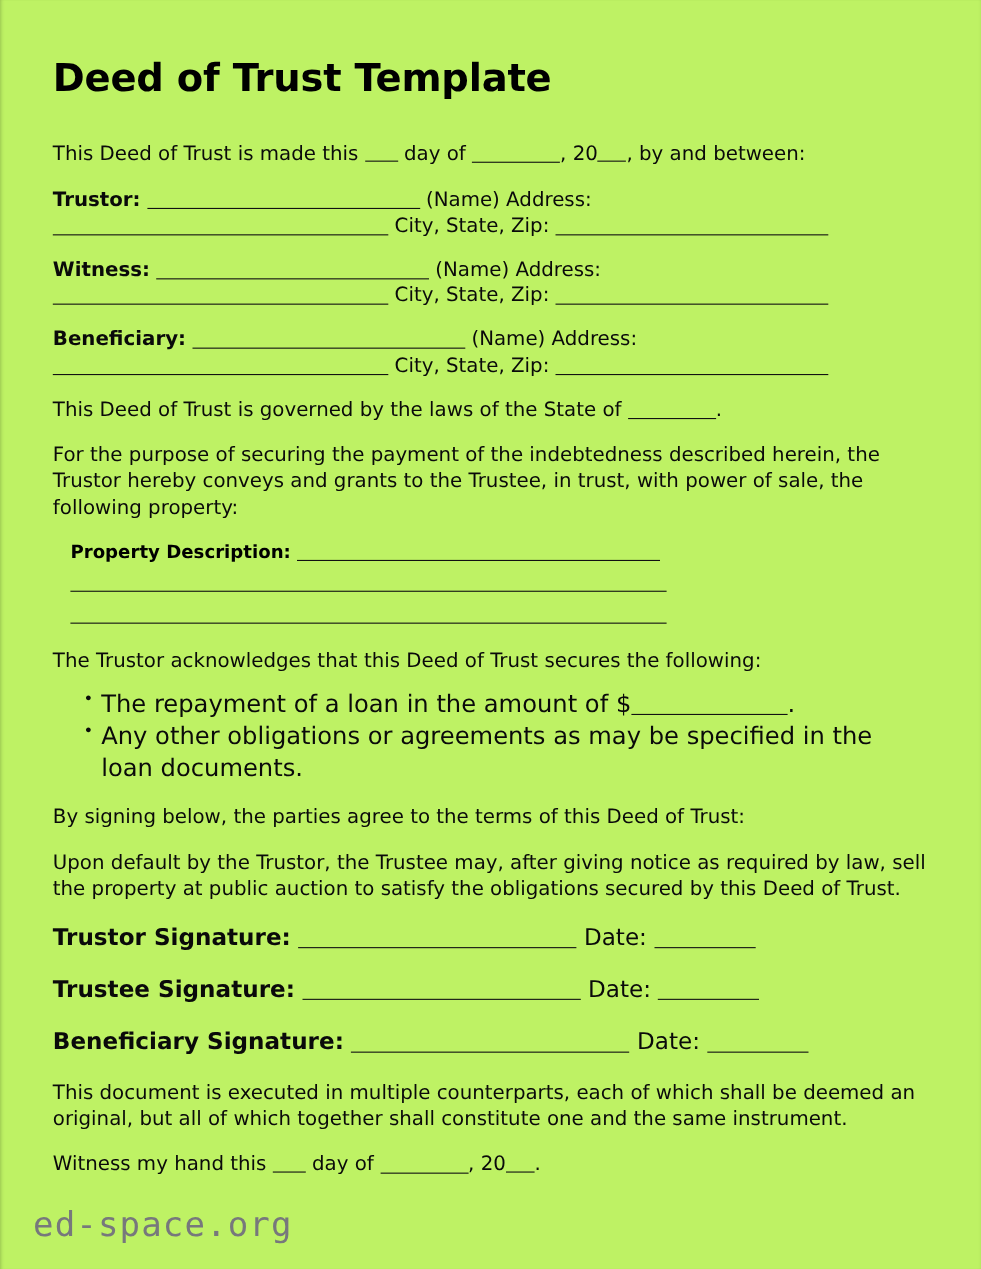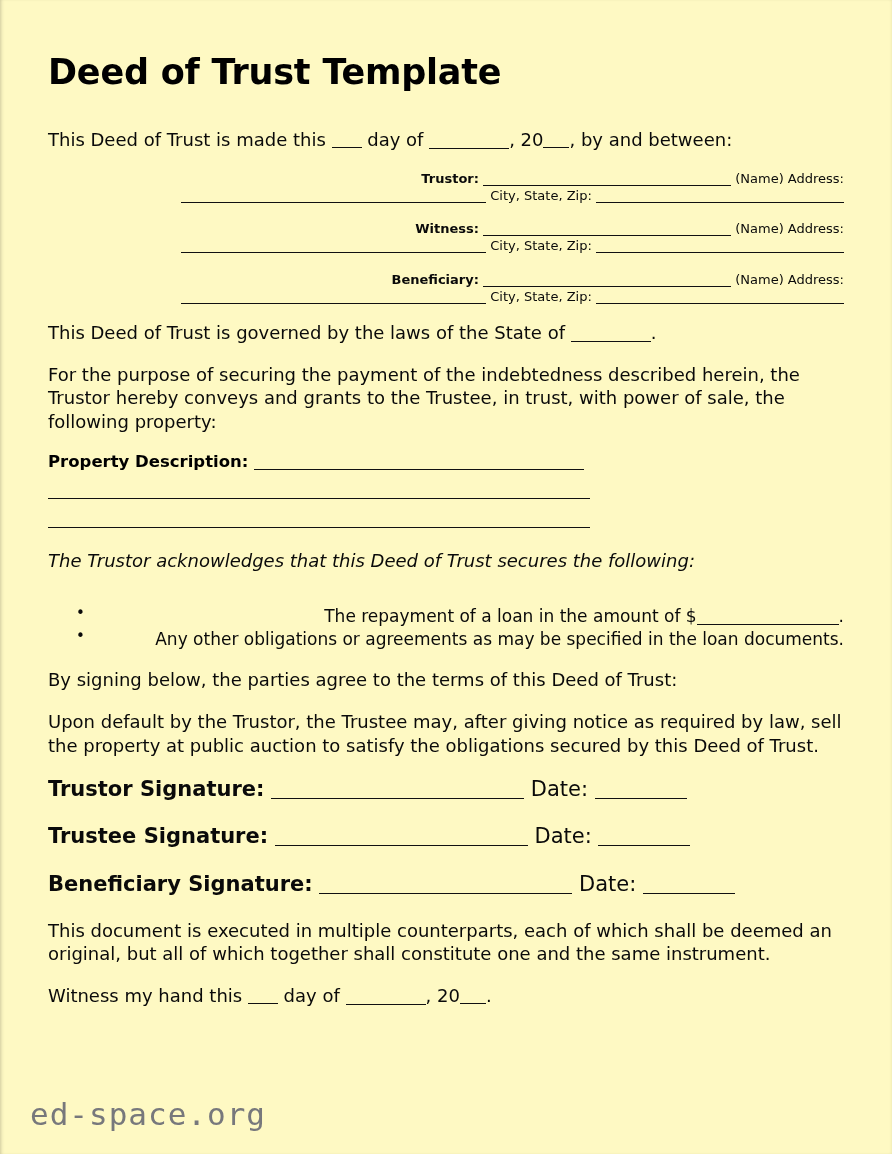--- a/index.html
+++ b/index.html
@@ -15,21 +15,21 @@
     color: #000000;
     position: relative;
     overflow: hidden;
   }
   .page {
     position: absolute;
     top: 0;
     left: 0;
     width: 892px;
     height: 1154px;
-    background: #fef9c3;
+    background: #bef264;
     box-sizing: border-box;
     box-shadow: inset 3px 0 4px -3px rgba(0,0,0,0.30),
                 inset -2px 0 4px -3px rgba(0,0,0,0.14);
   }
   .content {
     position: absolute;
     left: 48px;
     top: 52px;
     width: 796px;
   }
@@ -42,28 +42,27 @@
     line-height: 1.15;
     color: #000;
   }
 
   p.para {
     font-size: 18px;
     line-height: 1.32;
     margin: 0 0 18px 0;
     color: #0a0a0a;
   }
-  p.para.tight { margin-bottom: 32px; font-style: italic; }
+  p.para.tight { margin-bottom: 14px; }
 
   .block {
-    font-size: 13px;
+    font-size: 18px;
     line-height: 1.32;
     margin: 0 0 16px 0;
     color: #0a0a0a;
-    text-align: right;
   }
   .block .lbl { font-weight: bold; }
 
   .rule {
     display: inline-block;
     border-bottom: 1.6px solid #111;
     vertical-align: -3px;
     height: 0;
   }
   .rule.r-name      { width: 248px; }
@@ -80,24 +79,23 @@
   .rule.r-short     { width: 30px; vertical-align: -2px; }
   .rule.r-blank     { width: 80px; }
   .rule.r-yy        { width: 26px; vertical-align: -2px; }
 
   .addr-line { white-space: nowrap; }
 
   ul.bullets {
     margin: 0 0 18px 0;
     padding: 0 0 0 28px;
     list-style: none;
-    font-size: 17px;
+    font-size: 22px;
     line-height: 1.3;
     color: #0a0a0a;
-    text-align: right;
   }
   ul.bullets li {
     position: relative;
     padding-left: 16px;
     margin: 0 0 1px 0;
   }
   ul.bullets li:before {
     content: "\2022";
     position: absolute;
     left: 0;
@@ -107,21 +105,21 @@
 
   .sig-row {
     font-size: 21px;
     line-height: 1.32;
     margin: 0 0 20px 0;
     white-space: nowrap;
     color: #0a0a0a;
   }
   .sig-row .lbl { font-weight: bold; }
 
-  .prop-lines { margin: 0 0 20px 0; }
+  .prop-lines { margin: 0 0 20px 16px; }
   .prop-lines .pline { margin-bottom: 9px; font-size: 16.5px; line-height: 1.2; }
 
   .footer-mark {
     position: absolute;
     left: 30px;
     bottom: 22px;
     font-family: "DejaVu Sans Mono", monospace;
     font-size: 31px;
     letter-spacing: 1px;
     color: #77787c;

